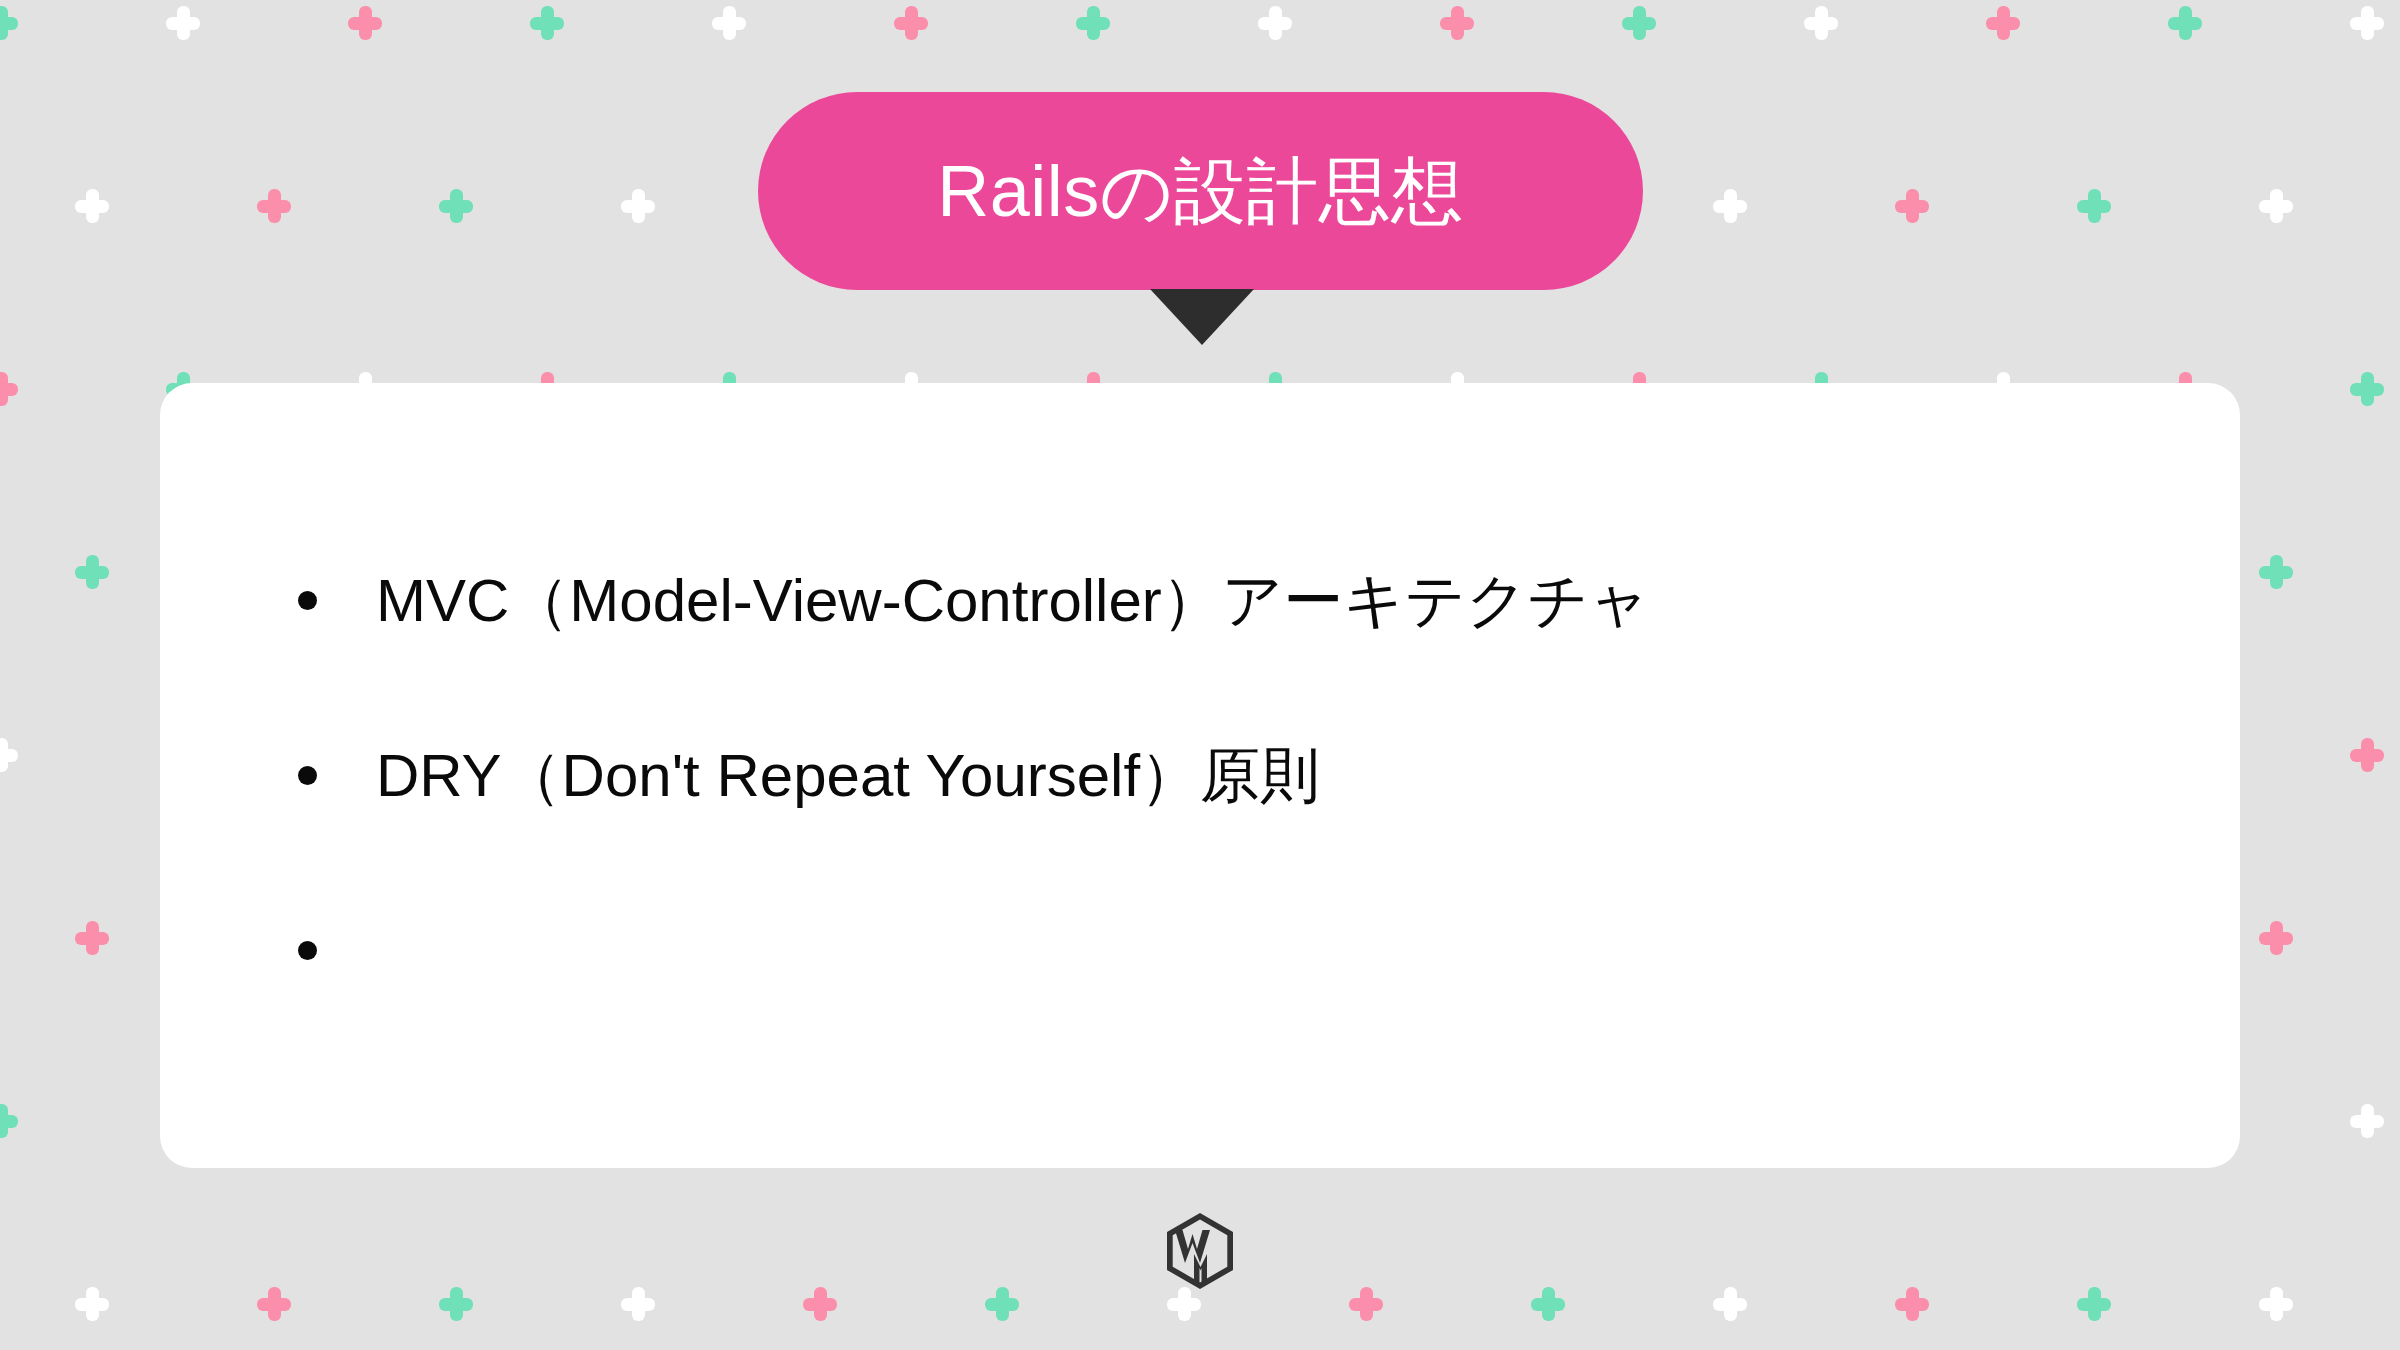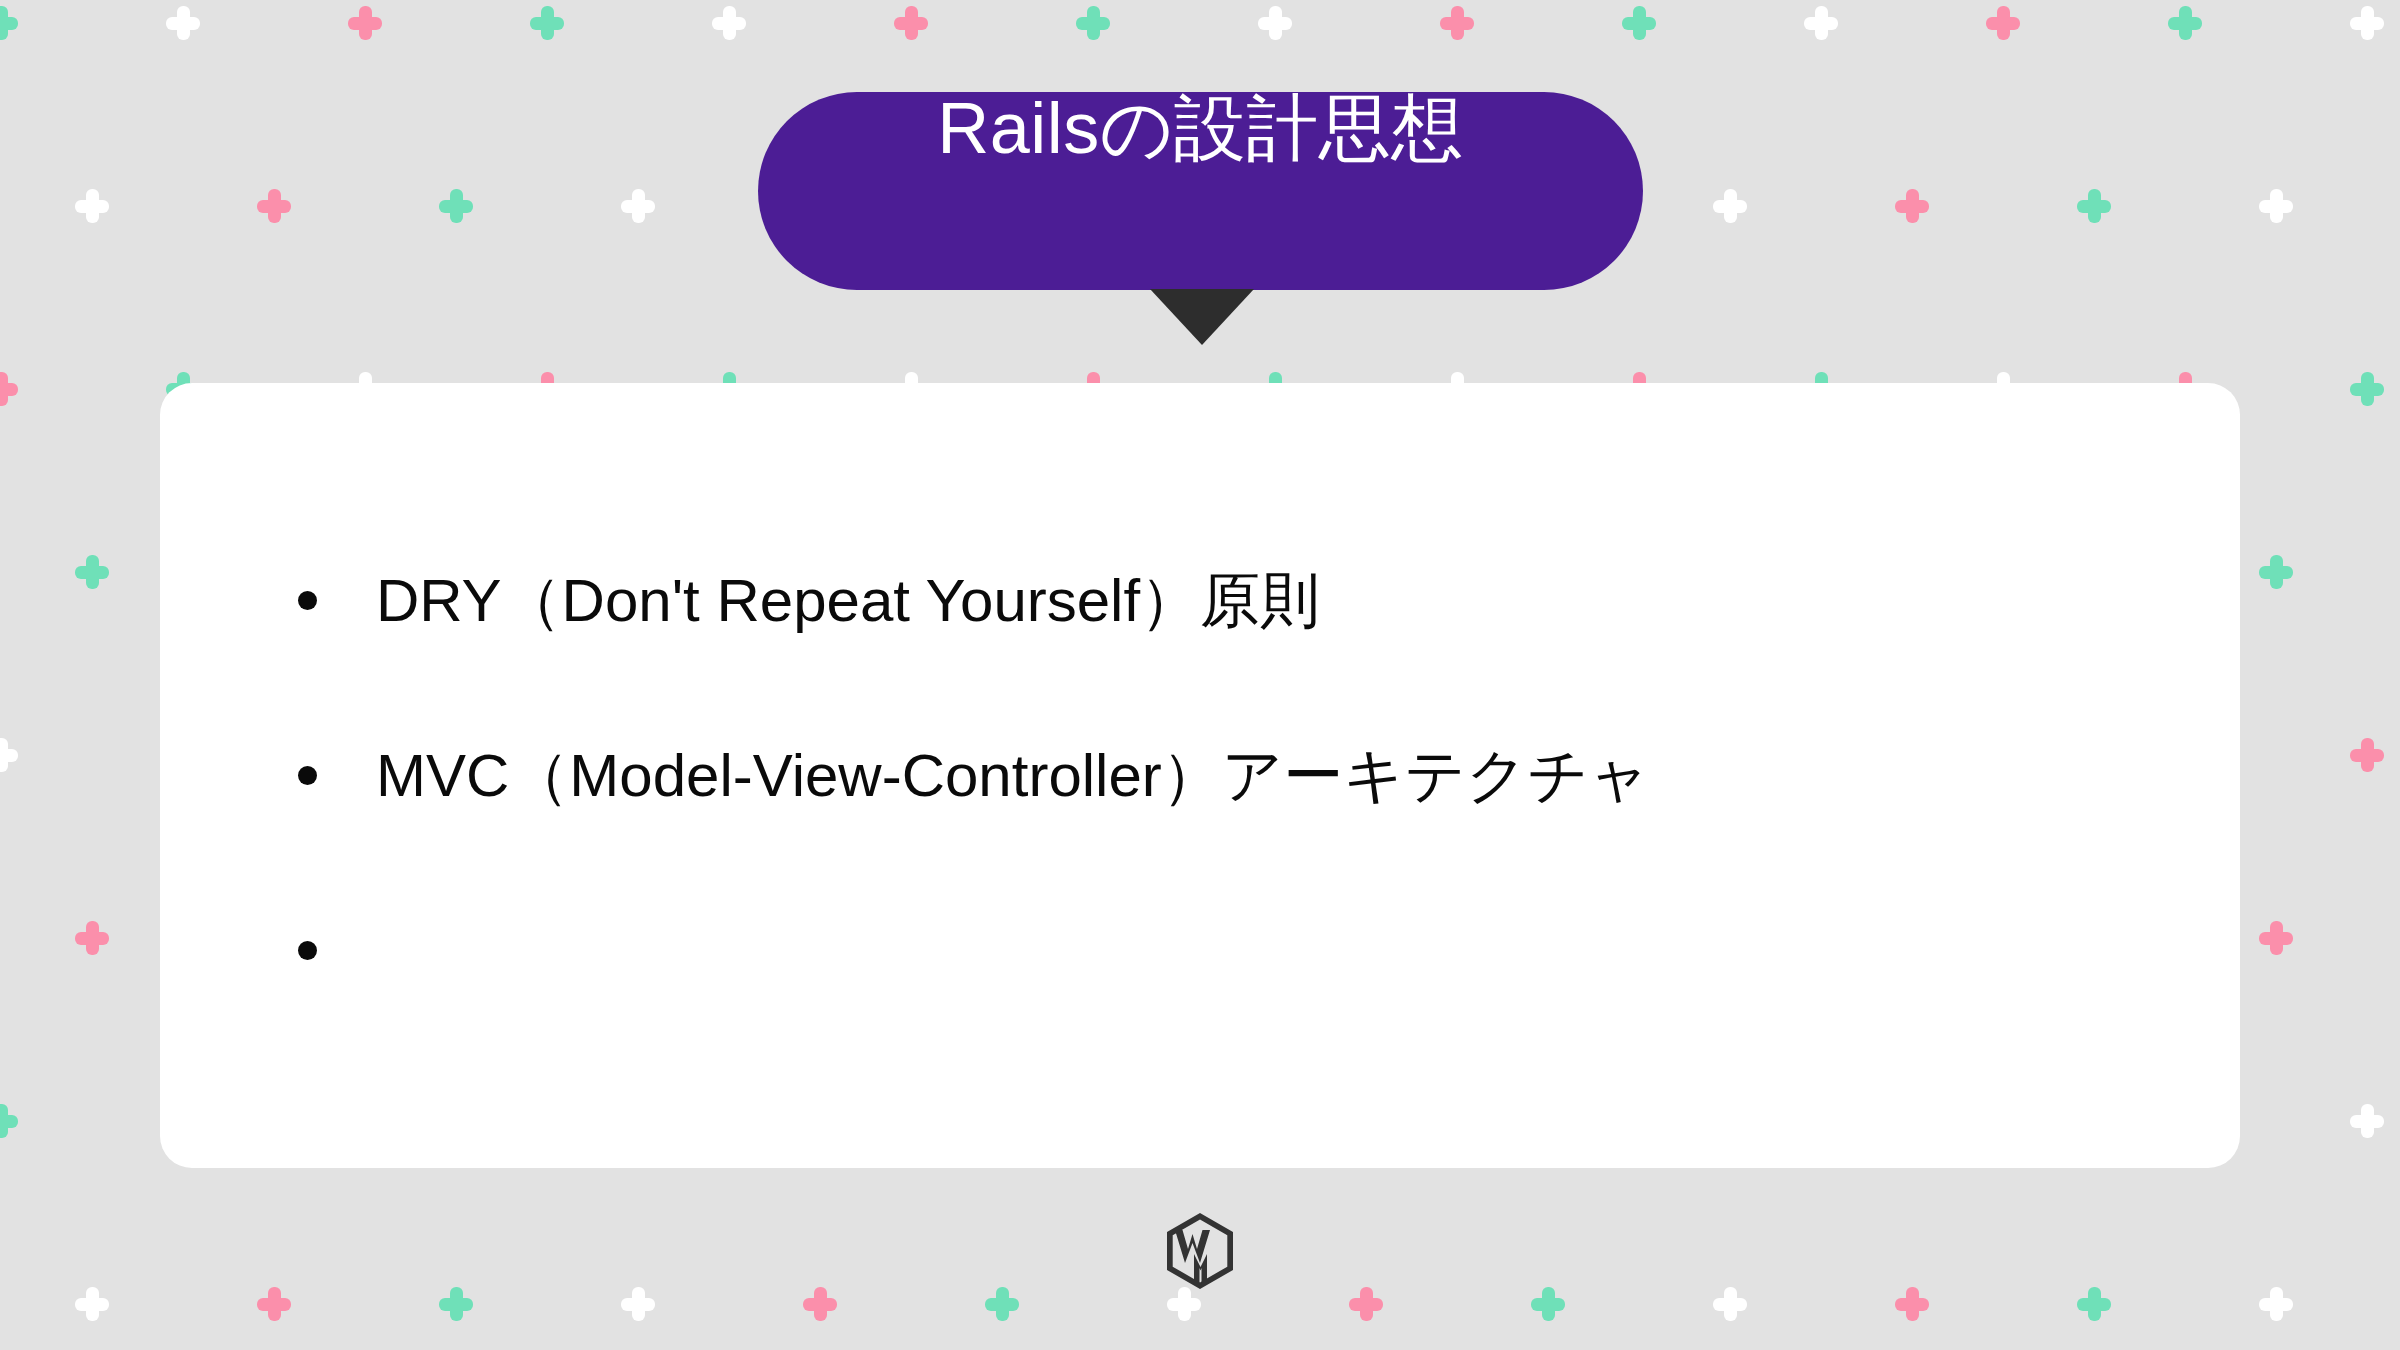--- a/index.html
+++ b/index.html
@@ -51,23 +51,24 @@
   
   .bubble-wrap {
     position: absolute;
     left: 758px;
     top: 92px;
     z-index: 3;
   }
   .bubble {
     width: 885px;
     height: 198px;
-    background: #4c1d95;
+    background: #ec4899;
     border-radius: 99px;
     display: flex;
+    align-items: center;
     justify-content: center;
   }
   .bubble-title {
     color: #ffffff;
     font-size: 72px;
     line-height: 1;
     letter-spacing: 0.5px;
     white-space: nowrap;
   }
   .bubble-tail {
@@ -586,25 +587,25 @@
     <div class="bubble">
       <div class="bubble-title">Railsの設計思想</div>
     </div>
     <div class="bubble-tail"></div>
   </div>
 
   <div class="card">
     <ul class="bullet-list">
       <li class="bullet-item">
         <span class="bullet-dot"></span>
-        <span class="bullet-text">DRY（Don't Repeat Yourself）原則</span>
+        <span class="bullet-text">MVC（Model-View-Controller）アーキテクチャ</span>
       </li>
       <li class="bullet-item">
         <span class="bullet-dot"></span>
-        <span class="bullet-text">MVC（Model-View-Controller）アーキテクチャ</span>
+        <span class="bullet-text">DRY（Don't Repeat Yourself）原則</span>
       </li>
       <li class="bullet-item">
         <span class="bullet-dot"></span>
       </li>
     </ul>
   </div>
 
   <div class="footer-logo">
     <svg class="logo-mark" width="66" height="76" viewBox="0 0 66 76" aria-hidden="true">
       <path fill="#333333" d="M33 0 L66 19 L66 57 L33 76 L0 57 L0 19 Z

